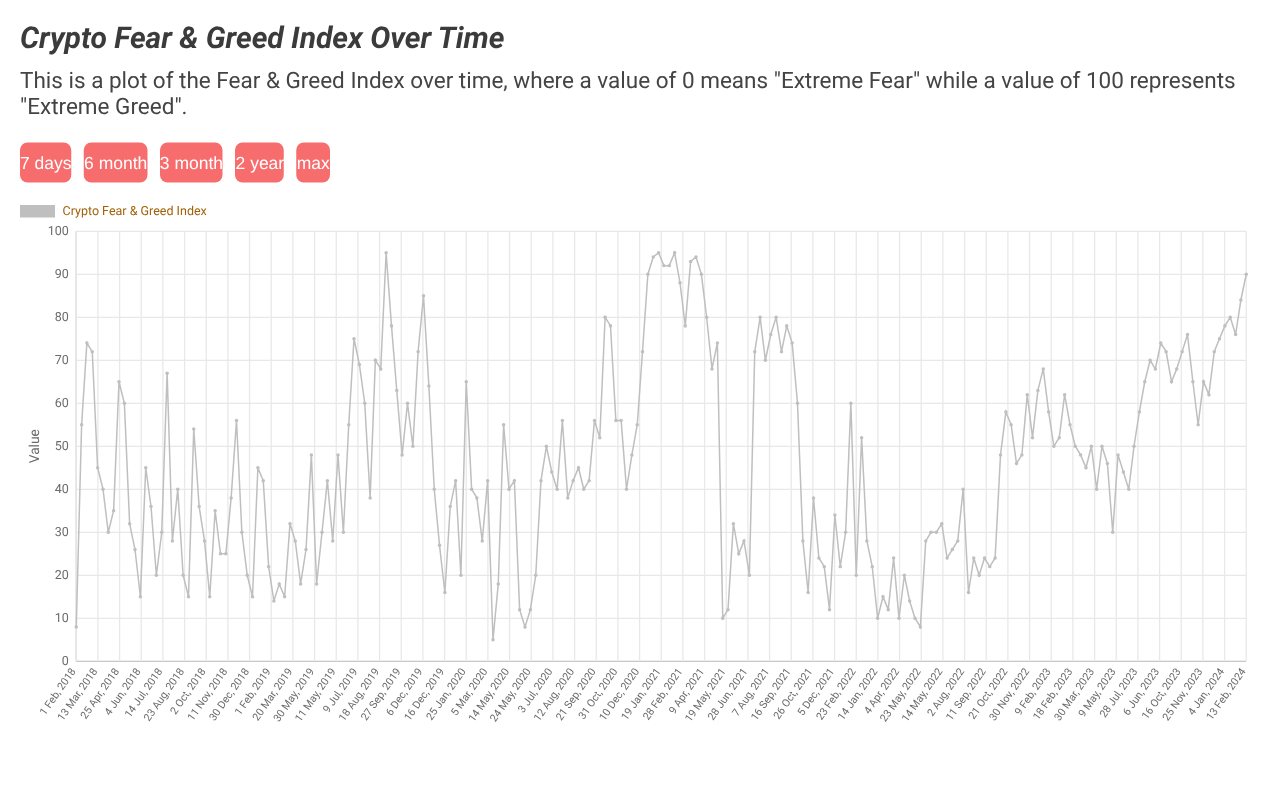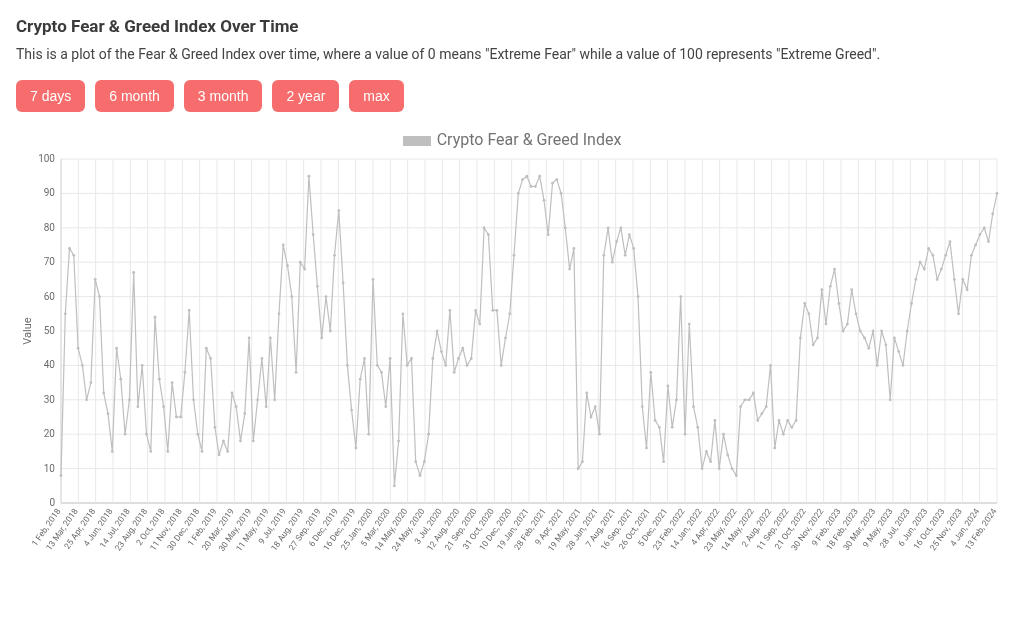--- a/index.html
+++ b/index.html
@@ -5,51 +5,52 @@
   * { box-sizing: border-box; }
   body {
     margin: 0;
     padding: 16px 16px 8px 16px;
     font-family: -apple-system, BlinkMacSystemFont, "Segoe UI", Roboto, Arial, sans-serif;
     background: #ffffff;
     color: #333;
   }
   h1.page-title {
     margin: 0 0 10px 0;
-    font-size: 17px;
+    font-size: 24px;
     font-weight: 700;
     color: #3b3b3b;
+    font-style: italic;
   }
   p.description {
     margin: 0 0 18px 0;
-    font-size: 14px;
+    font-size: 18px;
     color: #444;
   }
   .button-row {
     display: flex;
     gap: 10px;
     margin-bottom: 18px;
   }
   .range-btn {
     background: #f76c6c;
     color: #fff;
     border: none;
     border-radius: 6px;
-    padding: 8px 14px;
+    padding: 8px 0;
     font-size: 14px;
     cursor: pointer;
   }
   .chart-wrap {
     position: relative;
     width: 100%;
   }
   .legend {
-    text-align: center;
-    font-size: 16px;
-    color: #737373;
+    text-align: left;
+    font-size: 10px;
+    color: #a16207;
     margin-bottom: 4px;
   }
   .legend-swatch {
     display: inline-block;
     width: 28px;
     height: 10px;
     background: #bfbfbf;
     vertical-align: middle;
     margin-right: 6px;
   }

